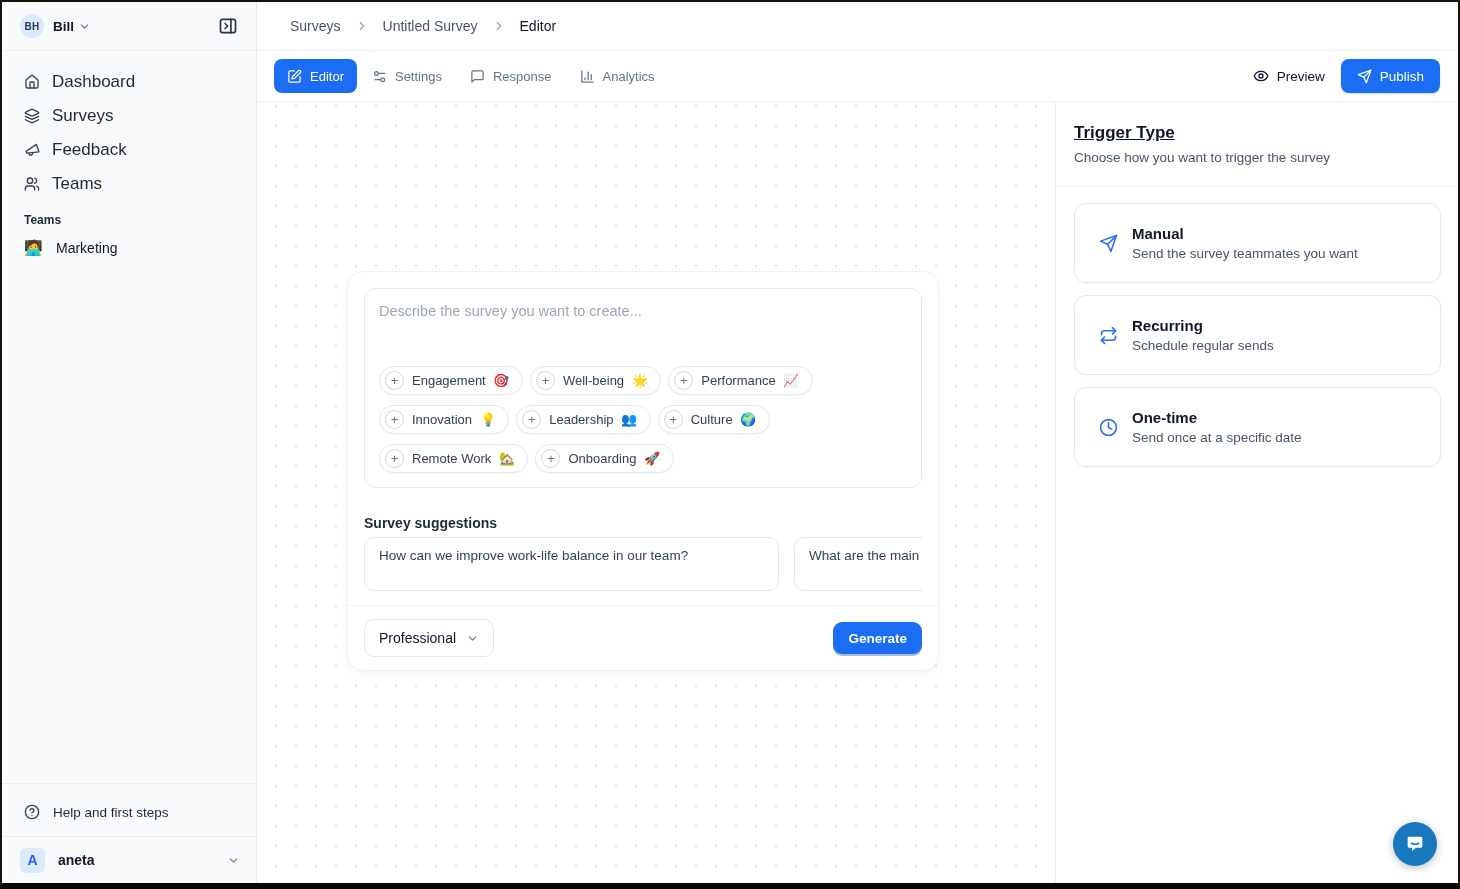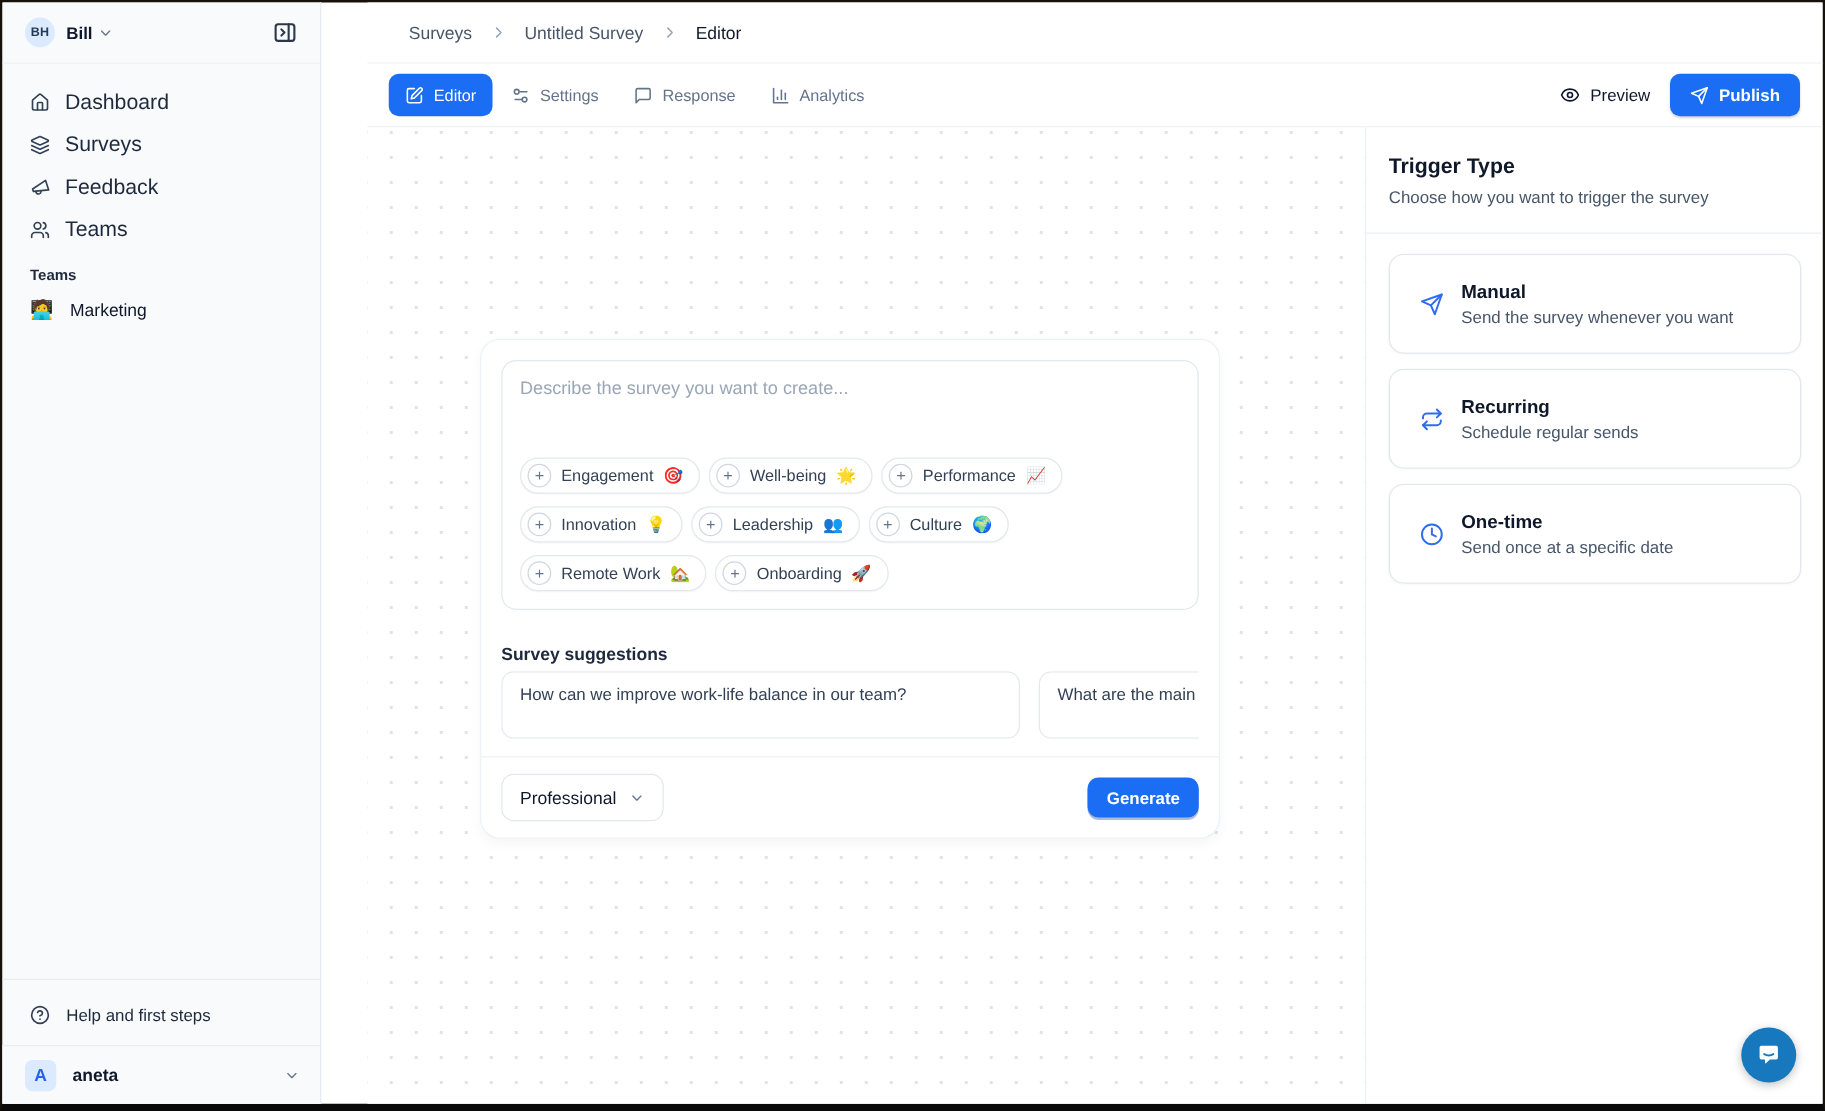--- a/index.html
+++ b/index.html
@@ -1,17 +1,17 @@
 <!DOCTYPE html>
 <html><head>
 <meta charset="utf-8">
 <style>
   * { margin:0; padding:0; box-sizing:border-box; }
   html,body { width:1460px; height:889px; font-family:"Liberation Sans", sans-serif; background:#fff; overflow:hidden; }
-  .frame { position:relative; width:1460px; height:889px; border-left:2px solid #17110c; border-right:2px solid #17110c; border-top:2px solid #17110c; border-bottom:6px solid #090909; display:flex; background:#fff;gap:37px; }
+  .frame { position:relative; width:1460px; height:889px; border-left:2px solid #17110c; border-right:2px solid #17110c; border-top:2px solid #17110c; border-bottom:6px solid #090909; display:flex; background:#fff; }
 
   
   .sidebar { width:255px; flex:none; background:#f8fafc; border-right:1px solid #e8ebf0; display:flex; flex-direction:column; }
   .sidebar-header { height:49px; flex:none; display:flex; align-items:center; padding:0 14px 0 18px; border-bottom:1px solid #edf0f4; }
   .ws-avatar { width:24px; height:24px; border-radius:50%; background:#dbeafe; color:#243b55; font-size:10px; font-weight:700; display:flex; align-items:center; justify-content:center; letter-spacing:.2px; }
   .ws-name { margin-left:9px; font-size:13.5px; font-weight:700; color:#0f172a; }
   .chev { width:13px; height:13px; stroke:#64748b; fill:none; stroke-width:2; stroke-linecap:round; stroke-linejoin:round; margin-left:4px; }
   .hdr-spacer { flex:1; }
   .panel-toggle { width:28px; height:28px; border:none; background:transparent; border-radius:6px; display:flex; align-items:center; justify-content:center; cursor:pointer; }
   .panel-toggle svg { width:20px; height:20px; stroke:#2b3648; fill:none; stroke-width:2; stroke-linecap:round; stroke-linejoin:round; }
@@ -42,21 +42,21 @@
   .crumb-sep { width:14px; height:14px; stroke:#94a3b8; fill:none; stroke-width:2; stroke-linecap:round; stroke-linejoin:round; margin:0 14px; }
 
   .tab-bar { height:51px; flex:none; display:flex; align-items:center; padding:0 18px 0 17px; border-bottom:1px solid #eceff3; background:#fff; }
   .tab { display:flex; align-items:center; gap:8px; height:34px; padding:0 13px; border-radius:8px; font-size:13px; font-weight:500; color:#64748b; cursor:pointer; }
   .tab svg { width:15px; height:15px; stroke:currentColor; fill:none; stroke-width:2; stroke-linecap:round; stroke-linejoin:round; }
   .tab.active { background:#1b6ef3; color:#fff; }
   .tab + .tab { margin-left:2px; }
   .tabbar-spacer { flex:1; }
   .preview-btn { display:flex; align-items:center; gap:8px; font-size:13.5px; font-weight:500; color:#0f172a; cursor:pointer; padding:6px 10px; }
   .preview-btn svg { width:16px; height:16px; stroke:#0f172a; fill:none; stroke-width:2; stroke-linecap:round; stroke-linejoin:round; }
-  .publish-btn { display:flex; align-items:center; gap:8px; height:34px; padding:0 16px; margin-left:6px; background:#1b6ef3; border:none; border-radius:8px; color:#fff; font-size:13.5px; font-weight:700; cursor:pointer; box-shadow:0 1px 2px rgba(16,24,40,.2); }
+  .publish-btn { display:flex; align-items:center; gap:8px; height:34px; padding:0 16px; margin-left:6px; background:#1b6ef3; border:none; border-radius:8px; color:#fff; font-size:13.5px; font-weight:400; cursor:pointer; box-shadow:0 1px 2px rgba(16,24,40,.2); }
   .publish-btn svg { width:15px; height:15px; stroke:#fff; fill:none; stroke-width:2; stroke-linecap:round; stroke-linejoin:round; }
 
   .workspace { flex:1; display:flex; min-height:0; }
   .canvas { width:799px; flex:none; position:relative; border-right:1px solid #eceff3; background-color:#fff;
     background-image:radial-gradient(circle, #dfe3e9 1.4px, transparent 1.5px); background-size:20px 20px; background-position:9px 14px; overflow:hidden; }
 
   
   .card { position:absolute; left:90px; top:169px; width:592px; background:#fff; border:1px solid #eef1f5; border-radius:16px; box-shadow:0 4px 10px rgba(15,23,42,.04); }
   .prompt-box { margin:16px 16px 0 16px; border:1px solid #e3e8ee; border-radius:12px; padding:14px 14px 14px 14px; height:200px; display:flex; flex-direction:column; }
   .prompt-input { border:none; outline:none; resize:none; width:100%; flex:1; font-family:"Liberation Sans", sans-serif; font-size:14.5px; color:#0f172a; background:transparent; }
@@ -70,21 +70,21 @@
   .sugg-row { margin:0 16px; display:flex; gap:15px; overflow:hidden; }
   .sugg-card { flex:0 0 415px; height:54px; border:1px solid #e3e8ee; border-radius:10px; padding:10px 14px; font-size:13.5px; color:#334155; cursor:pointer; background:#fff; }
   .card-footer { margin-top:14px; border-top:1px solid #eef1f5; padding:13px 16px; display:flex; align-items:center; }
   .tone-select { display:flex; align-items:center; gap:10px; height:38px; padding:0 14px; border:1px solid #e3e8ee; border-radius:10px; background:#fff; font-size:14px; font-weight:500; color:#0f172a; cursor:pointer; }
   .footer-spacer { flex:1; }
   .generate-btn { height:32px; padding:0 15px; background:#1b6ef3; border:none; border-radius:9px; color:#fff; font-size:13.5px; font-weight:600; cursor:pointer; box-shadow:0 2px 0 rgba(13,60,140,.35); }
 
   
   .trigger-panel { flex:1; background:#fff; display:flex; flex-direction:column; min-width:0; }
   .tp-header { padding:21px 24px 21px 18px; border-bottom:1px solid #eceff3; }
-  .tp-title { font-size:17px; font-weight:700; color:#0f172a; }
+  .tp-title { font-size:17px; font-weight:700; color:#0f172a;text-decoration:underline; }
   .tp-subtitle { margin-top:7px; font-size:13.5px; color:#475569; }
   .tp-cards { padding:16px 17px 0 18px; display:flex; flex-direction:column; gap:12px; }
   .tp-card { height:80px; border:1px solid #e4e8ee; border-radius:12px; background:#fff; display:flex; align-items:center; padding:0 20px 0 24px; cursor:pointer; box-shadow:0 1px 2px rgba(15,23,42,.03); }
   .tp-card svg { width:19px; height:19px; stroke:#2e6cf0; fill:none; stroke-width:2; stroke-linecap:round; stroke-linejoin:round; flex:none; }
   .tp-text { margin-left:14px; }
   .tp-card-title { font-size:15px; font-weight:700; color:#0f172a; }
   .tp-card-desc { margin-top:4px; font-size:13.5px; color:#475569; }
 
   
   .chat-launcher { position:absolute; right:21px; bottom:17px; width:44px; height:44px; border-radius:50%; background:#1778bd; border:none; cursor:pointer; display:flex; align-items:center; justify-content:center; box-shadow:0 2px 8px rgba(0,0,0,.25); z-index:50; }
@@ -312,21 +312,21 @@
           <div class="tp-subtitle">Choose how you want to trigger the survey</div>
         </div>
         <div class="tp-cards">
           <div class="tp-card">
             <svg viewBox="0 0 24 24">
                 <path d="M22 2 11 13"></path>
                 <path d="M22 2 15 22l-4-9-9-4 20-7z"></path>
               </svg>
             <div class="tp-text">
               <div class="tp-card-title">Manual</div>
-              <div class="tp-card-desc">Send the survey whenever you want</div>
+              <div class="tp-card-desc">Send the survey teammates you want</div>
             </div>
           </div>
           <div class="tp-card">
             <svg viewBox="0 0 24 24">
                 <path d="m17 2 4 4-4 4"></path>
                 <path d="M3 11v-1a4 4 0 0 1 4-4h14"></path>
                 <path d="m7 22-4-4 4-4"></path>
                 <path d="M21 13v1a4 4 0 0 1-4 4H3"></path>
               </svg>
             <div class="tp-text">

